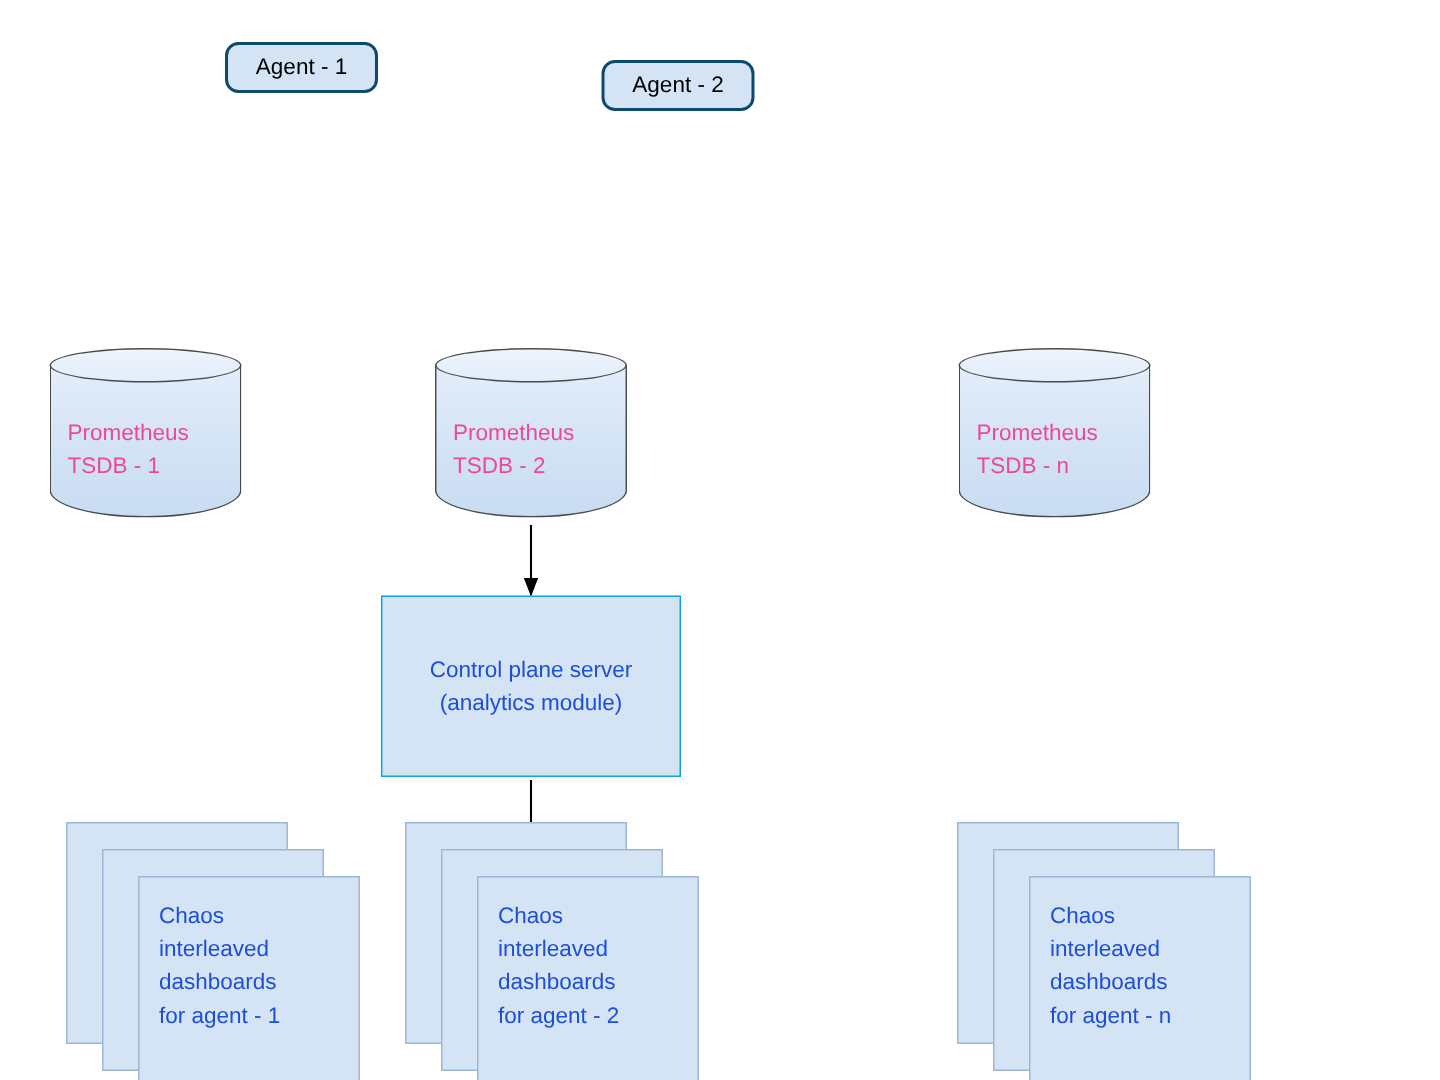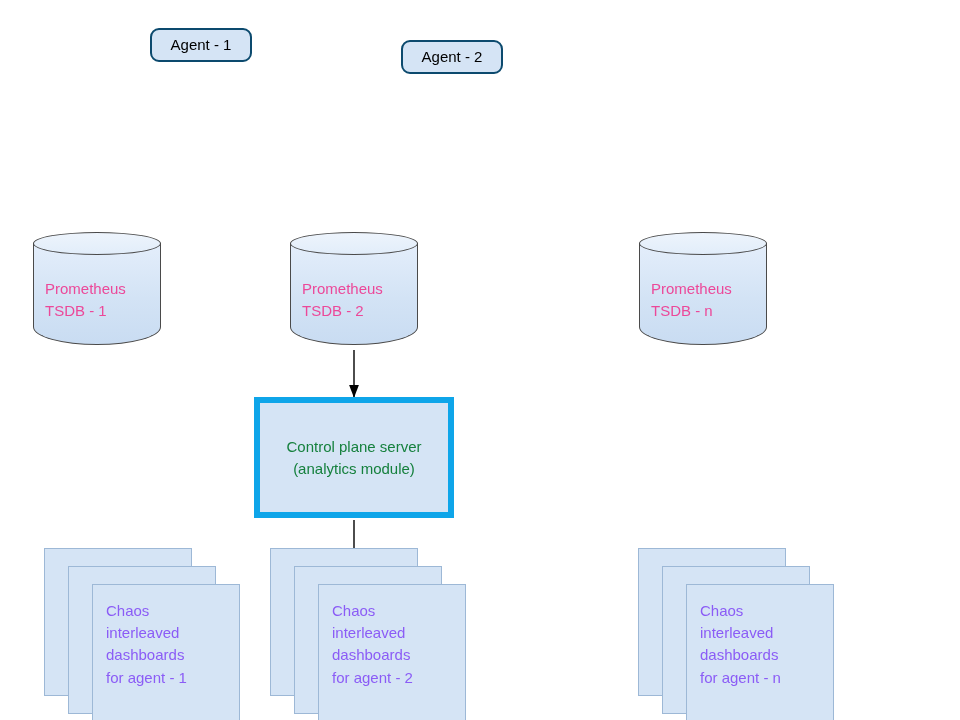--- a/index.html
+++ b/index.html
@@ -84,27 +84,27 @@
     line-height: 1.45;
     white-space: pre-line;
     z-index: 3;
   }
 
   
   .rect-box {
     position: absolute;
     box-sizing: border-box;
     background: #d5e4f5;
-    border: 6px solid #0ea5e9;
+    border: 1px solid #0ea5e9;
     display: flex;
     align-items: center;
     justify-content: center;
     text-align: center;
     font-size: 15px;
-    color: #15803d;
+    color: #1d4ed8;
     line-height: 1.45;
     white-space: pre-line;
     z-index: 10;
   }
 
   
   .stack {
     position: absolute;
     z-index: 8;
   }
@@ -118,21 +118,21 @@
   }
   .stack-sheet.s1 { left: 0px;  top: 0px;  z-index: 1; }
   .stack-sheet.s2 { left: 24px; top: 18px; z-index: 2; }
   .stack-sheet.s3 { left: 48px; top: 36px; z-index: 3; }
   .stack-label {
     position: absolute;
     left: 62px;
     top: 52px;
     width: 132px;
     font-size: 15px;
-    color: #8b5cf6;
+    color: #1d4ed8;
     line-height: 1.48;
     white-space: pre-line;
     z-index: 4;
   }
 </style>
 </head>
 <body>
 
 <div id="diagram-canvas">
 

